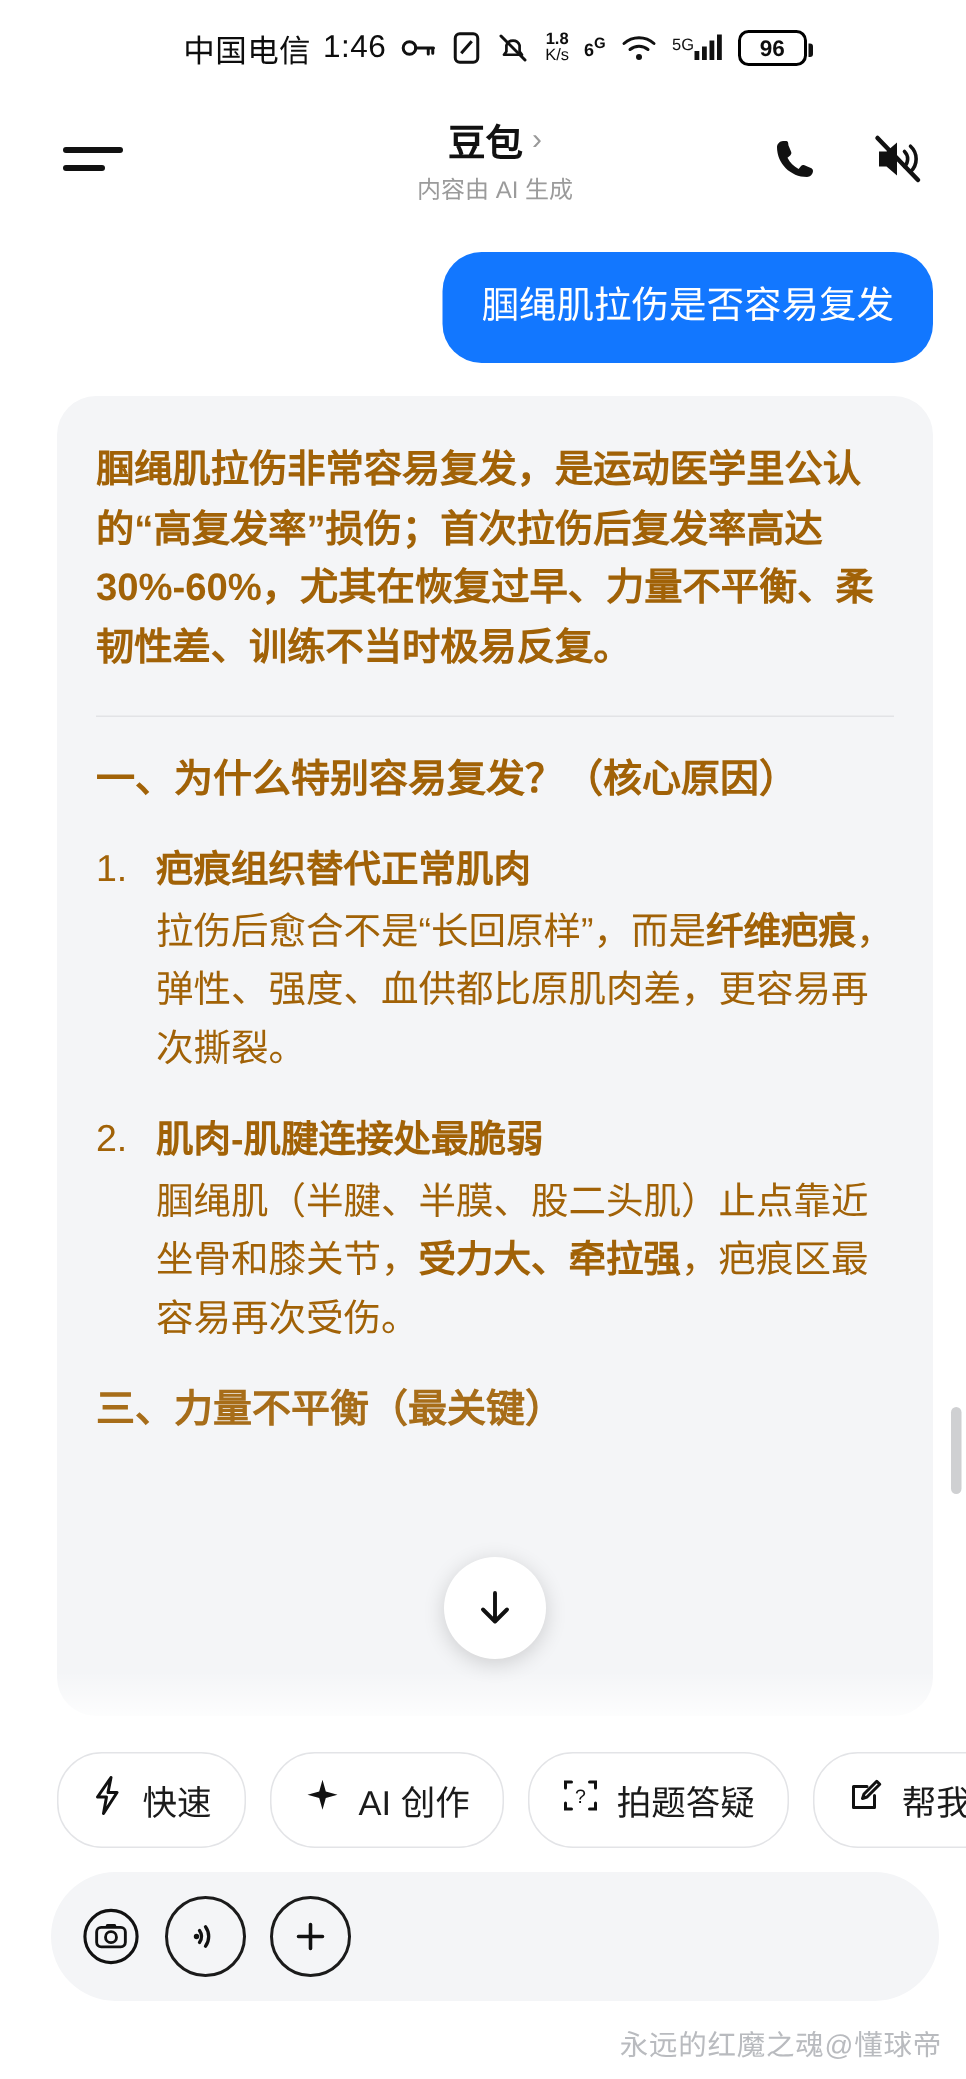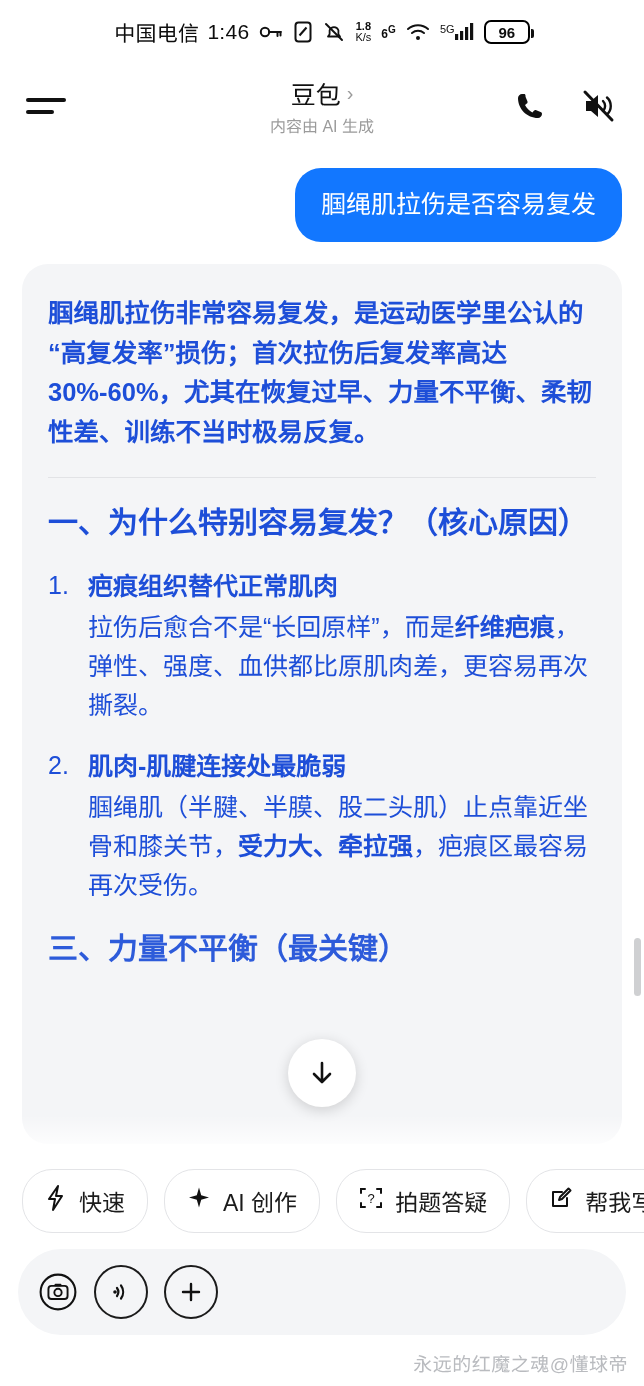--- a/index.html
+++ b/index.html
@@ -10,20 +10,21 @@
     font-family: "Liberation Sans", "DejaVu Sans", sans-serif;
     color: #0a0a0a;
     overflow: hidden;
   }
   .phone {
     position: relative;
     width: 644px; height: 1386px;
     background: #ffffff;
     display: flex;
     flex-direction: column;
+    padding-left: 16px;
   }
 
   
   .statusbar {
     height: 64px;
     display: flex;
     align-items: center;
     justify-content: center;
     gap: 10px;
     padding: 0 22px;
@@ -72,21 +73,21 @@
   .menu-btn { width: 52px; display: flex; flex-direction: column; gap: 8px; cursor: pointer; }
   .menu-btn i { display: block; height: 4px; background: #111; border-radius: 2px; }
   .menu-btn i:nth-child(1) { width: 40px; }
   .menu-btn i:nth-child(2) { width: 28px; }
   .title-wrap {
     position: absolute; left: 0; right: 0;
     display: flex; flex-direction: column; align-items: center;
     pointer-events: none;
   }
   .title-row { display: flex; align-items: center; gap: 6px; pointer-events: auto; }
-  .title-row .t { font-size: 25px; font-weight: 400; color: #111; }
+  .title-row .t { font-size: 25px; font-weight: 700; color: #111; }
   .title-row .chev { color: #9a9a9a; font-size: 20px; }
   .subtitle { font-size: 16px; color: #9b9b9b; margin-top: 2px; }
   .appbar-right { margin-left: auto; display: flex; align-items: center; gap: 28px; }
   .icon-btn { width: 40px; height: 40px; display: flex; align-items: center; justify-content: center; cursor: pointer; }
 
   
   .chat {
     flex: 1;
     overflow: hidden;
     position: relative;
@@ -103,29 +104,29 @@
     line-height: 1.35;
     width: fit-content;
   }
   .bubble-ai {
     margin-top: 22px;
     background: #f4f5f7;
     border-radius: 26px;
     padding: 30px 26px 26px;
     font-size: 25px;
     line-height: 1.58;
-    color: #1d4ed8;
+    color: #a16207;
     height: 880px;
     overflow: hidden;
     position: relative;
   }
   .bubble-ai p { margin: 0; }
   .lead { font-weight: 700; font-size: 25.5px; line-height: 1.56; }
   .divider { height: 1px; background: #e2e3e6; margin: 24px 0 22px; }
-  .h-sec { font-weight: 700; font-size: 30px; line-height: 1.5; margin-bottom: 22px; }
+  .h-sec { font-weight: 700; font-size: 26px; line-height: 1.5; margin-bottom: 22px; }
   .olist { margin: 0; padding: 0; list-style: none; }
   .olist li { display: flex; gap: 10px; margin-bottom: 22px; }
   .olist .num { font-size: 25px; line-height: 1.5; min-width: 30px; }
   .olist .body { flex: 1; }
   .olist .item-title { font-weight: 700; font-size: 25px; line-height: 1.45; }
   .olist .item-text { font-size: 25px; line-height: 1.55; margin-top: 2px; }
   b { font-weight: 700; }
 
   
   .fab-down {

